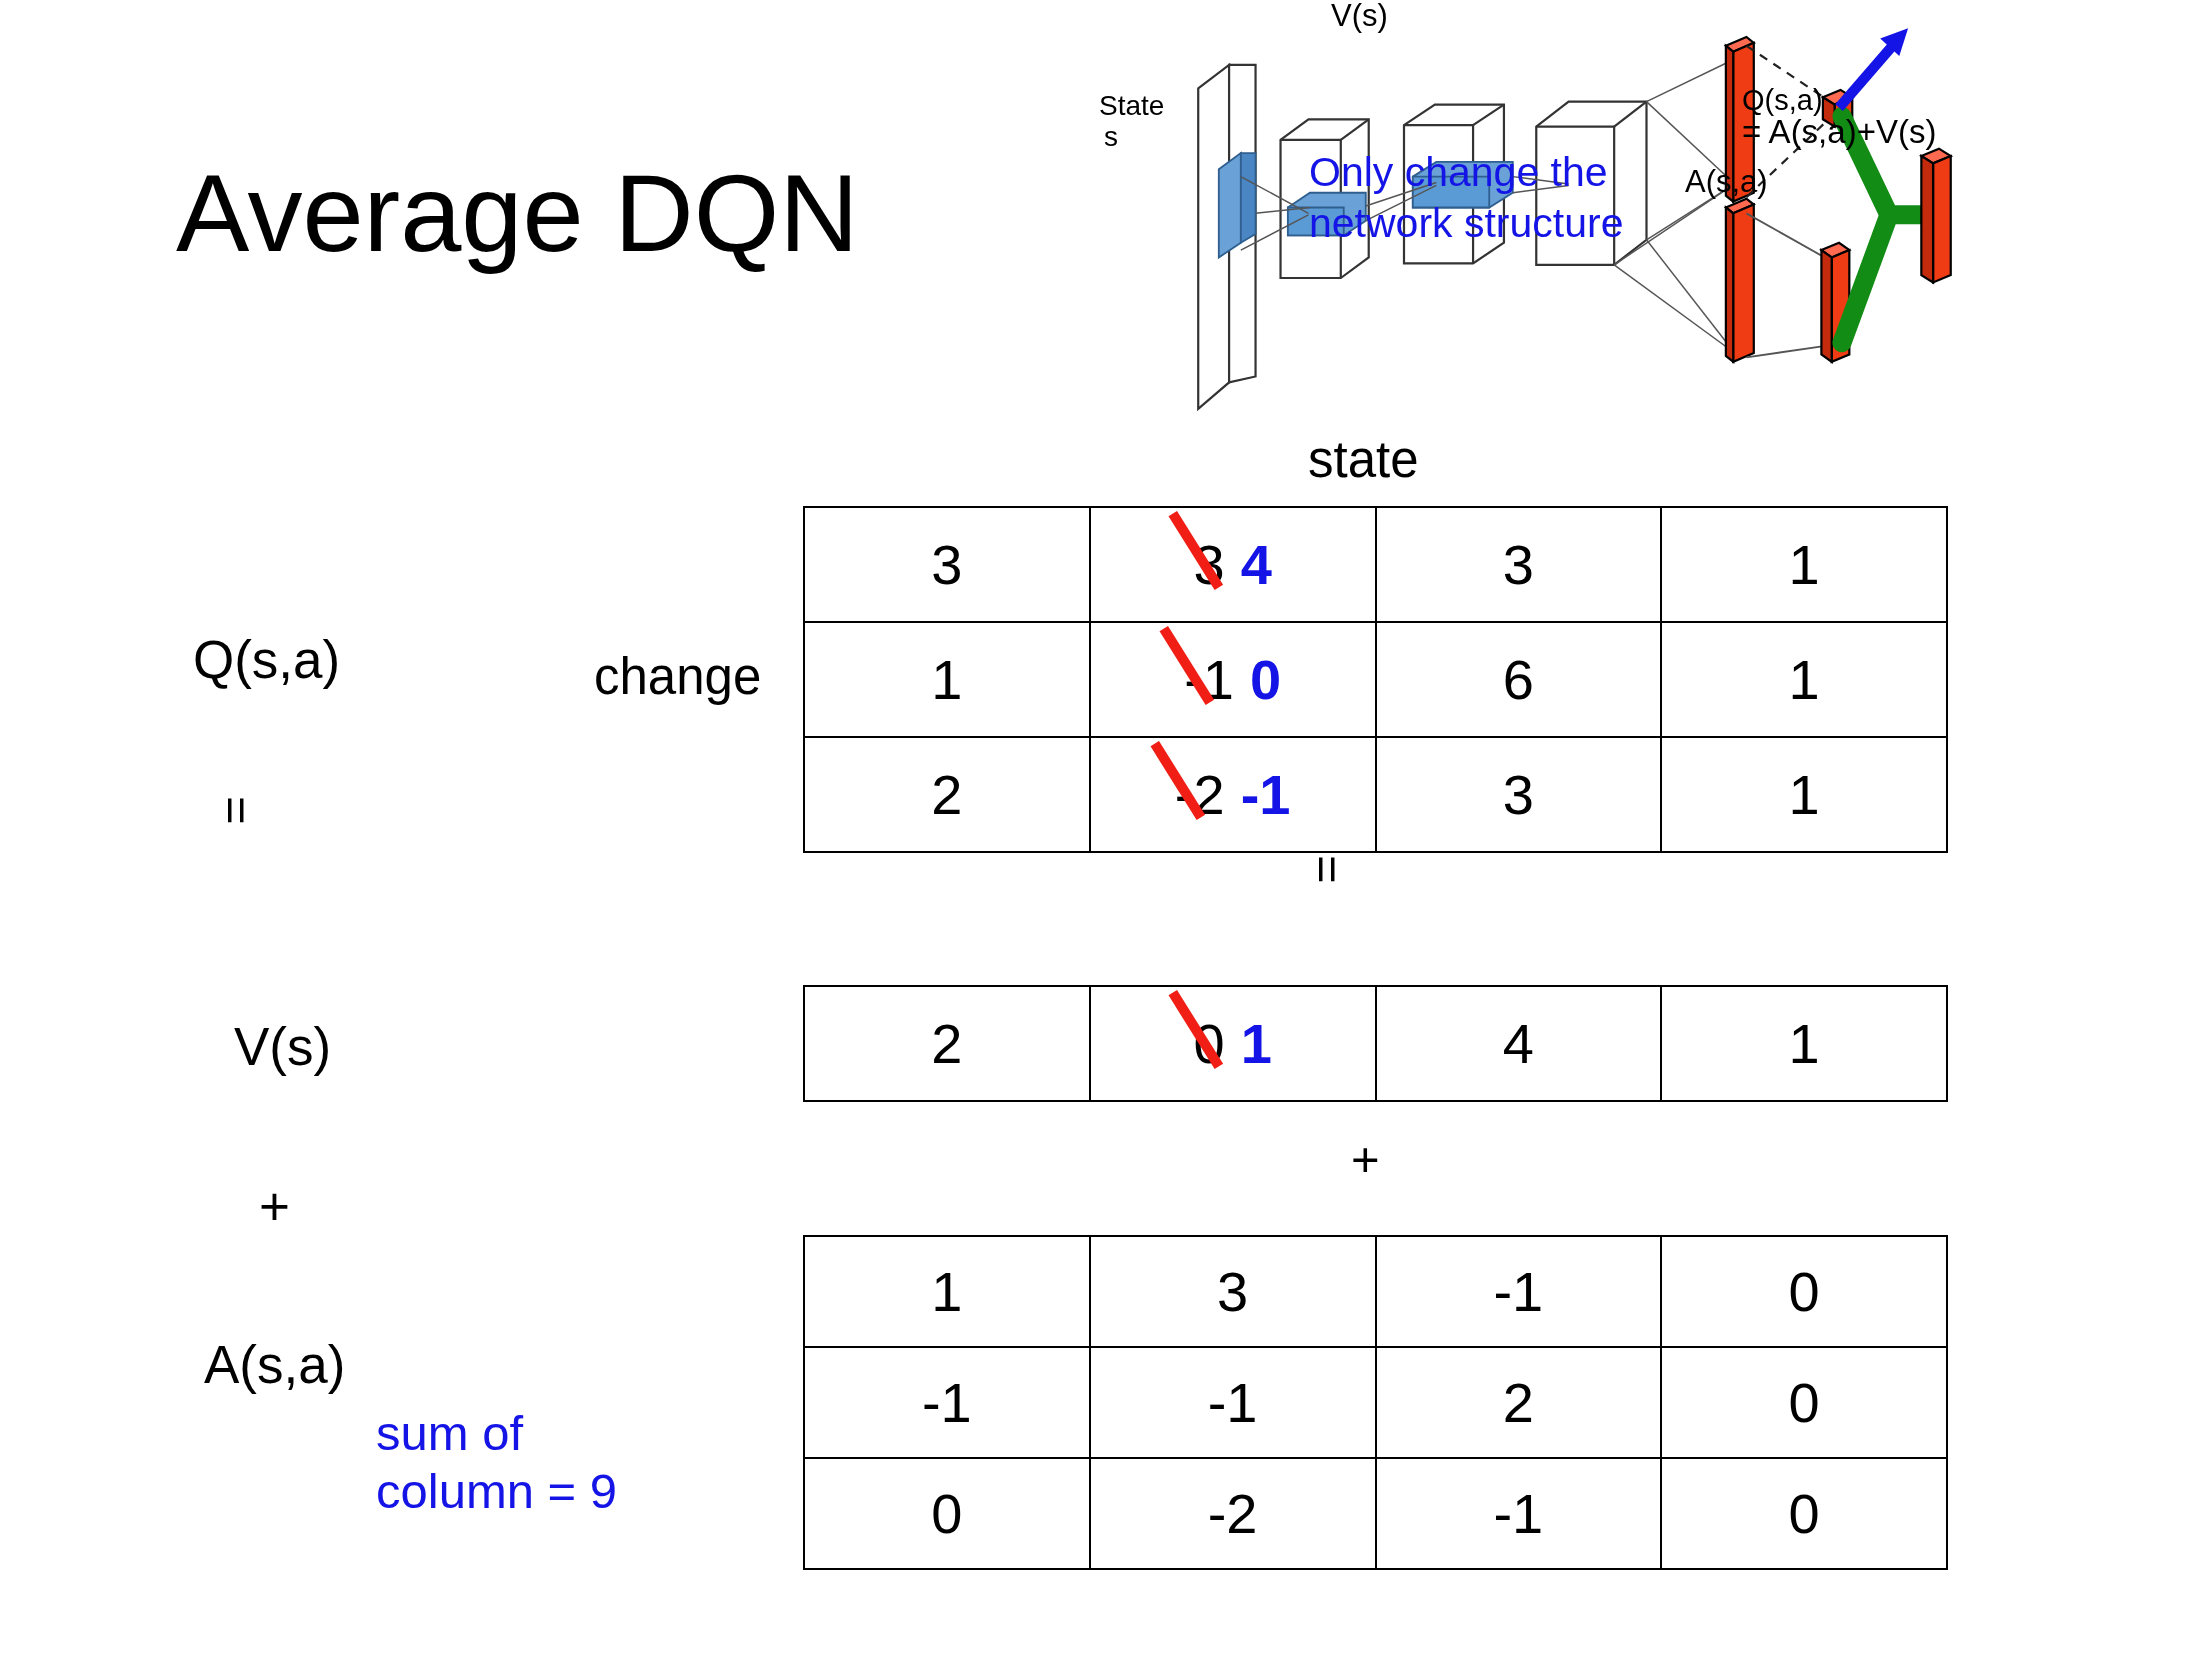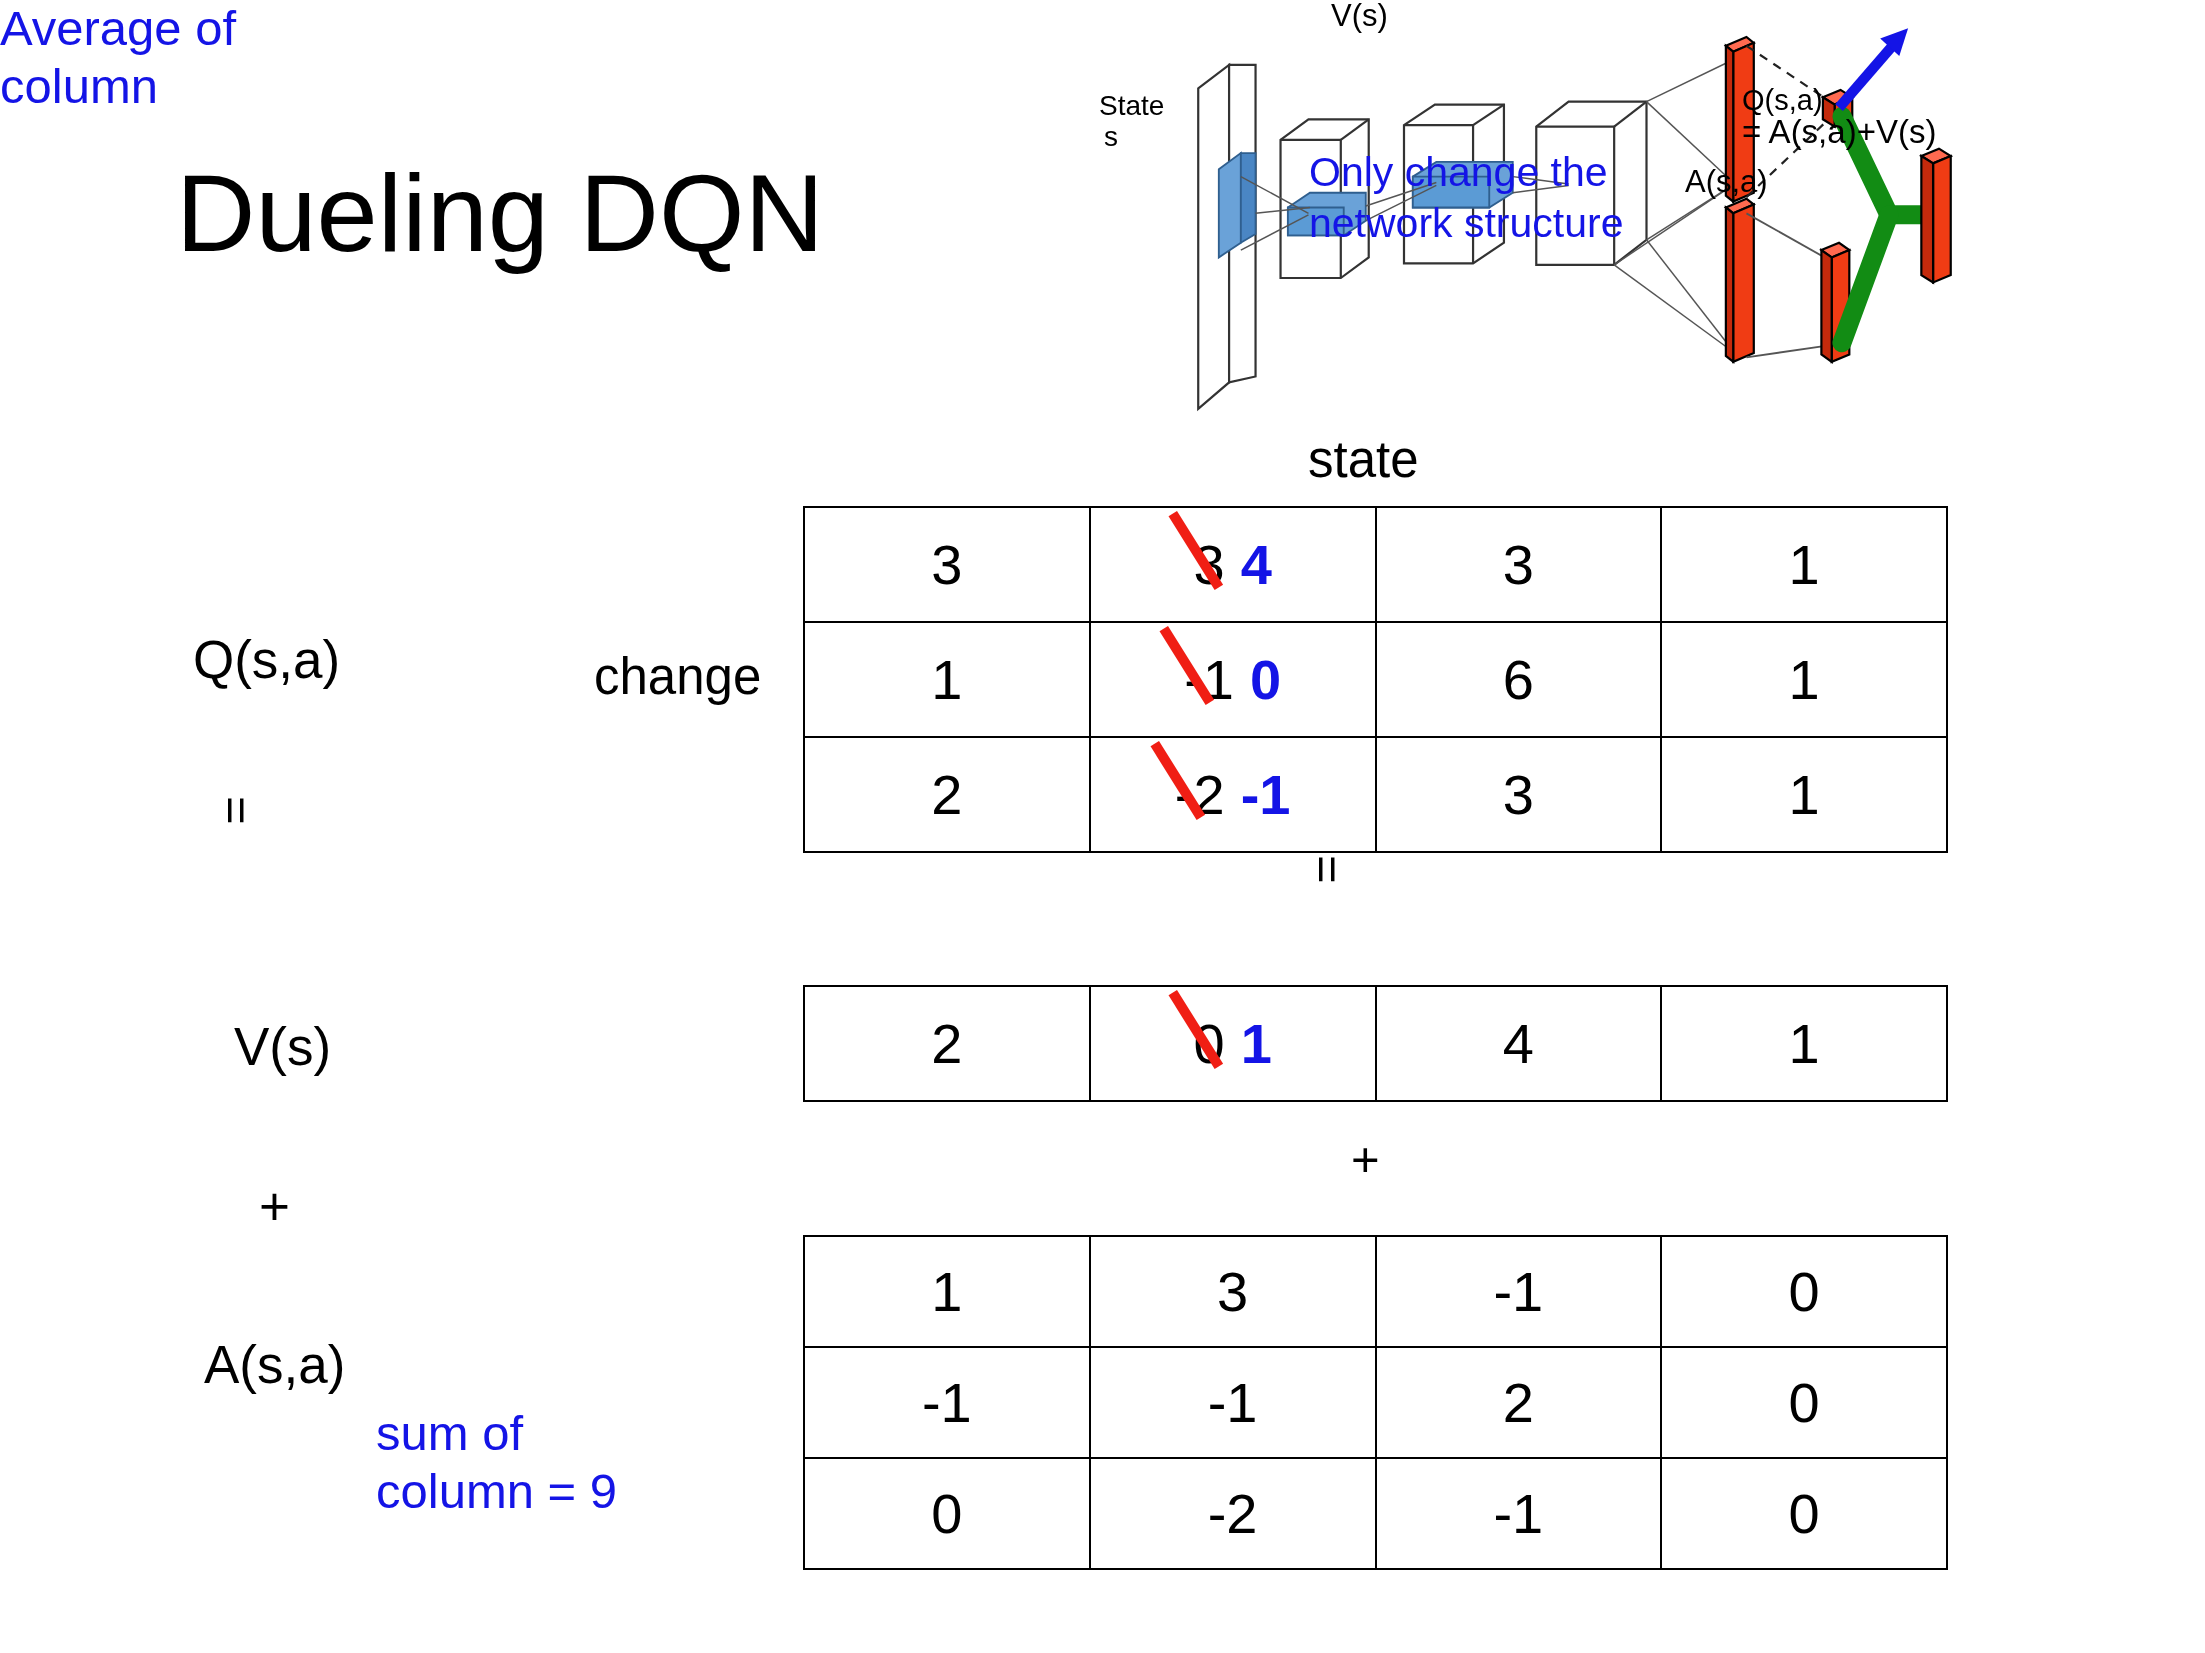--- a/index.html
+++ b/index.html
@@ -154,21 +154,21 @@
   .replacement {
     color: #1414E6;
     font-weight: bold;
   }
 </style>
 </head>
 <body>
 
 <div id="slide">
 
-  <div class="slide-title">Dueling DQN</div>
+  <div class="slide-title">Average DQN</div>
 
   <div id="diagram">
     <svg width="1117" height="412" viewBox="0 0 1520 560">
 
       <g stroke="#333" stroke-width="3" fill="#ffffff">
         <polygon points="150,120 192,88 192,520 150,556"></polygon>
         <polygon points="192,88 228,88 228,512 192,520"></polygon>
       </g>
 
       <g stroke="#2F5F8F" stroke-width="2.5">
@@ -282,24 +282,20 @@
   </div>
 
   <div class="lbl lbl-q">Q(s,a)</div>
   <div class="lbl lbl-eq1">=</div>
   <div class="lbl lbl-v">V(s)</div>
   <div class="lbl lbl-plus1">+</div>
   <div class="lbl lbl-a">A(s,a)</div>
   <div class="lbl lbl-action">change</div>
   <div class="lbl lbl-state">state</div>
 
-  <div class="note-blue">
-    <div>Average of</div>
-    <div>column</div>
-  </div>
   <div class="note-blue note-sum">
     <div>sum of</div>
     <div>column = 9</div>
   </div>
 
   <div class="op op-eq2">=</div>
   <div class="op op-plus2">+</div>
 
   <table class="tbl" id="tbl-q">
     <tbody>

